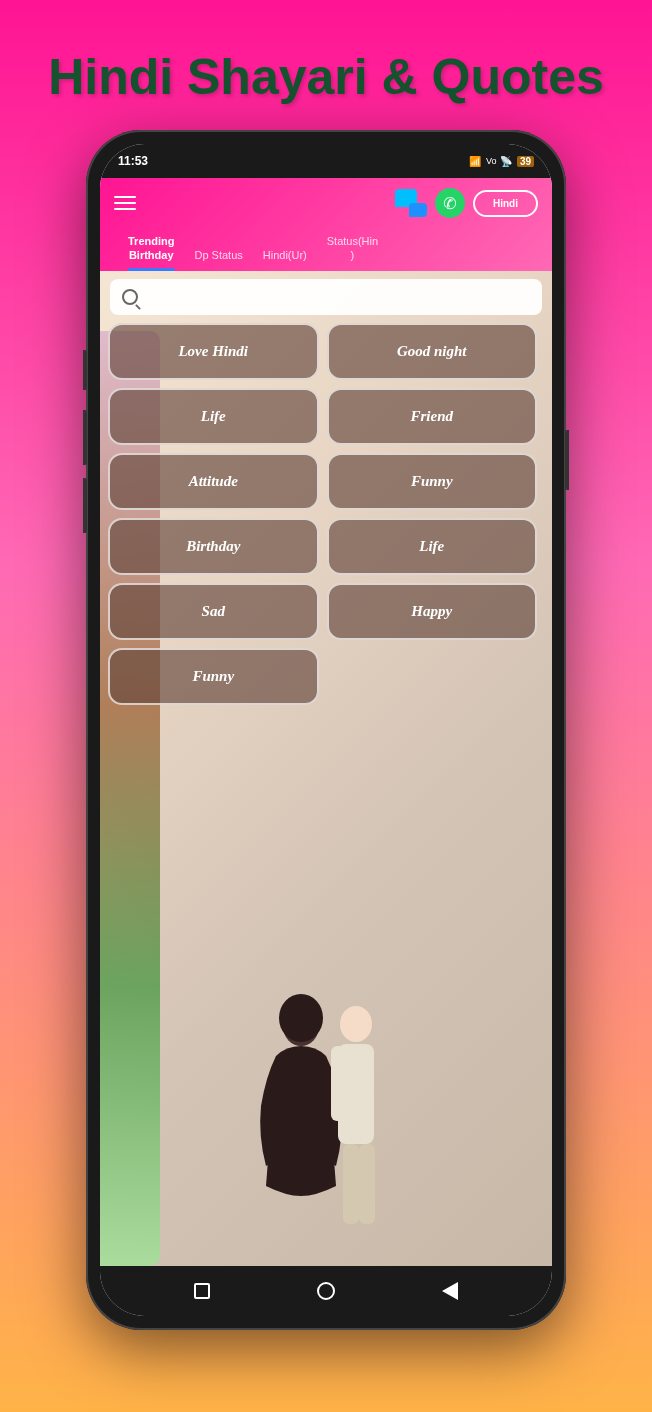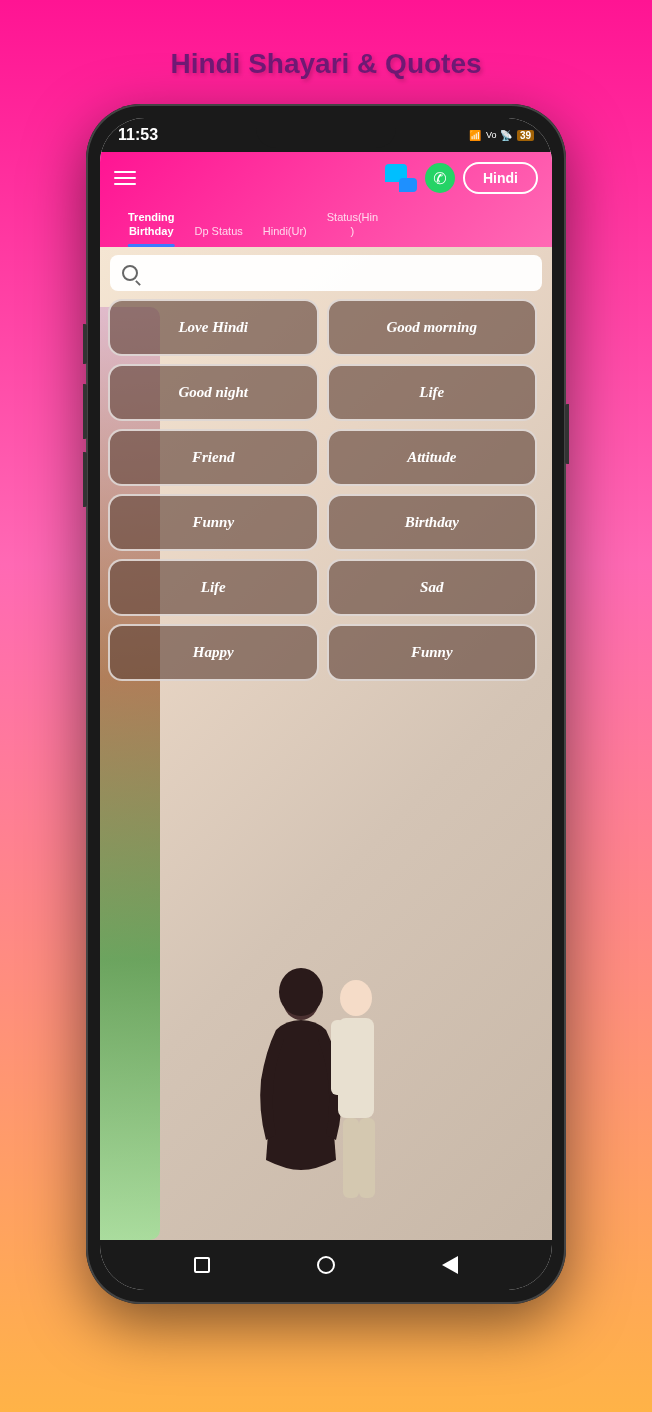--- a/index.html
+++ b/index.html
@@ -9,22 +9,22 @@
       background: linear-gradient(180deg, #ff1493 0%, #ff69b4 40%, #ffb347 100%);
       display: flex;
       flex-direction: column;
       align-items: center;
       font-family: 'Arial', sans-serif;
       overflow: hidden;
     }
 
     
     .page-title {
-      color: #701a75;
-      font-size: 28px;
+      color: #14532d;
+      font-size: 50px;
       font-weight: 900;
       text-align: center;
       margin-top: 48px;
       margin-bottom: 24px;
       text-shadow: 2px 2px 4px rgba(0,0,0,0.2);
     }
 
     
     .phone-frame {
       width: 480px;
@@ -66,21 +66,21 @@
       left: 50%;
       transform: translateX(-50%);
       width: 140px;
       height: 30px;
       background: #1a1a1a;
       border-radius: 0 0 20px 20px;
     }
 
     .status-time {
       color: white;
-      font-size: 16px;
+      font-size: 12px;
       font-weight: bold;
       z-index: 11;
     }
 
     .status-icons {
       display: flex;
       align-items: center;
       gap: 4px;
       z-index: 11;
     }
@@ -170,21 +170,21 @@
       align-items: center;
       justify-content: center;
       color: white;
       font-size: 16px;
     }
 
     .hindi-btn {
       background: transparent;
       border: 2.5px solid white;
       color: white;
-      font-size: 14px;
+      font-size: 10px;
       font-weight: bold;
       padding: 6px 18px;
       border-radius: 24px;
       cursor: pointer;
     }
 
     
     .tab-bar {
       display: flex;
       align-items: flex-end;
@@ -492,21 +492,20 @@
         </div>
       </div>
 
       <div class="search-bar">
         <div class="search-icon-shape"></div>
         <input type="text" style="border: none; outline: none; background: transparent; flex: 1 1 0%; font-size: 13px; color: rgb(102, 102, 102);" placeholder="">
       </div>
 
       <div class="category-grid">
         <button class="category-btn">Love Hindi</button>
-        <button class="category-btn">Good morning</button>
         <button class="category-btn">Good night</button>
         <button class="category-btn">Life</button>
         <button class="category-btn">Friend</button>
         <button class="category-btn">Attitude</button>
         <button class="category-btn">Funny</button>
         <button class="category-btn">Birthday</button>
         <button class="category-btn">Life</button>
         <button class="category-btn">Sad</button>
         <button class="category-btn">Happy</button>
         <button class="category-btn">Funny</button>

